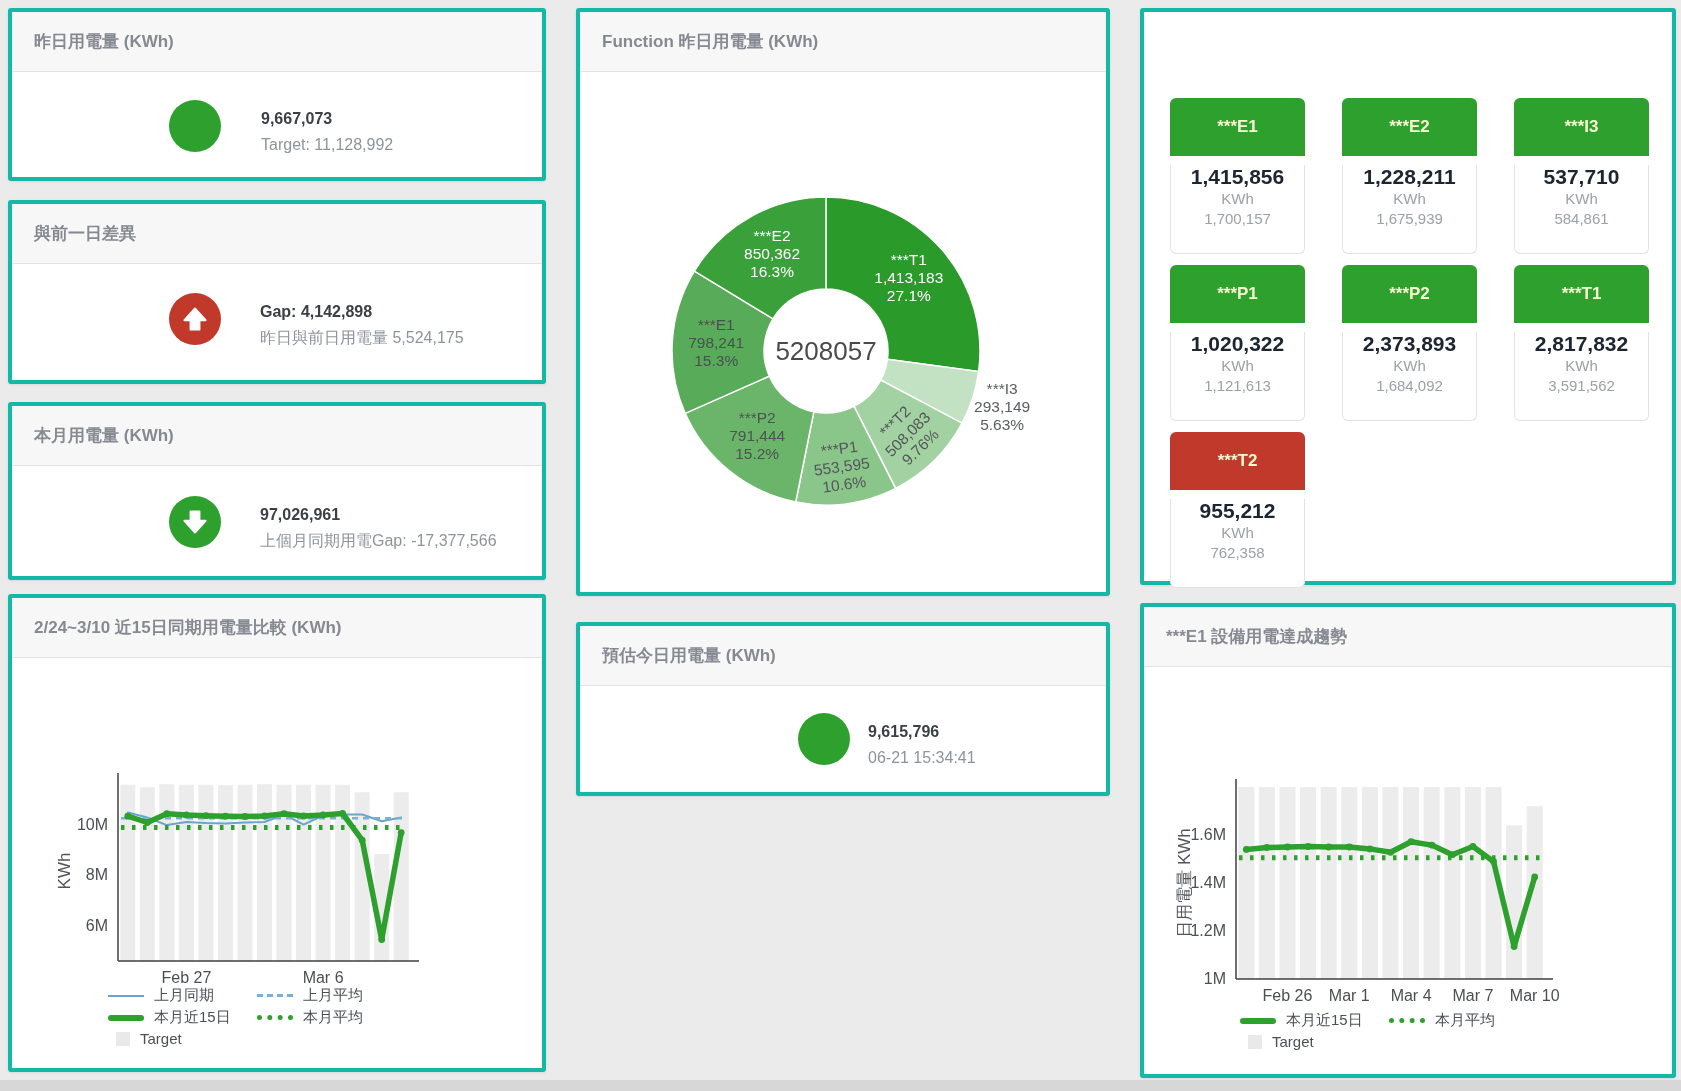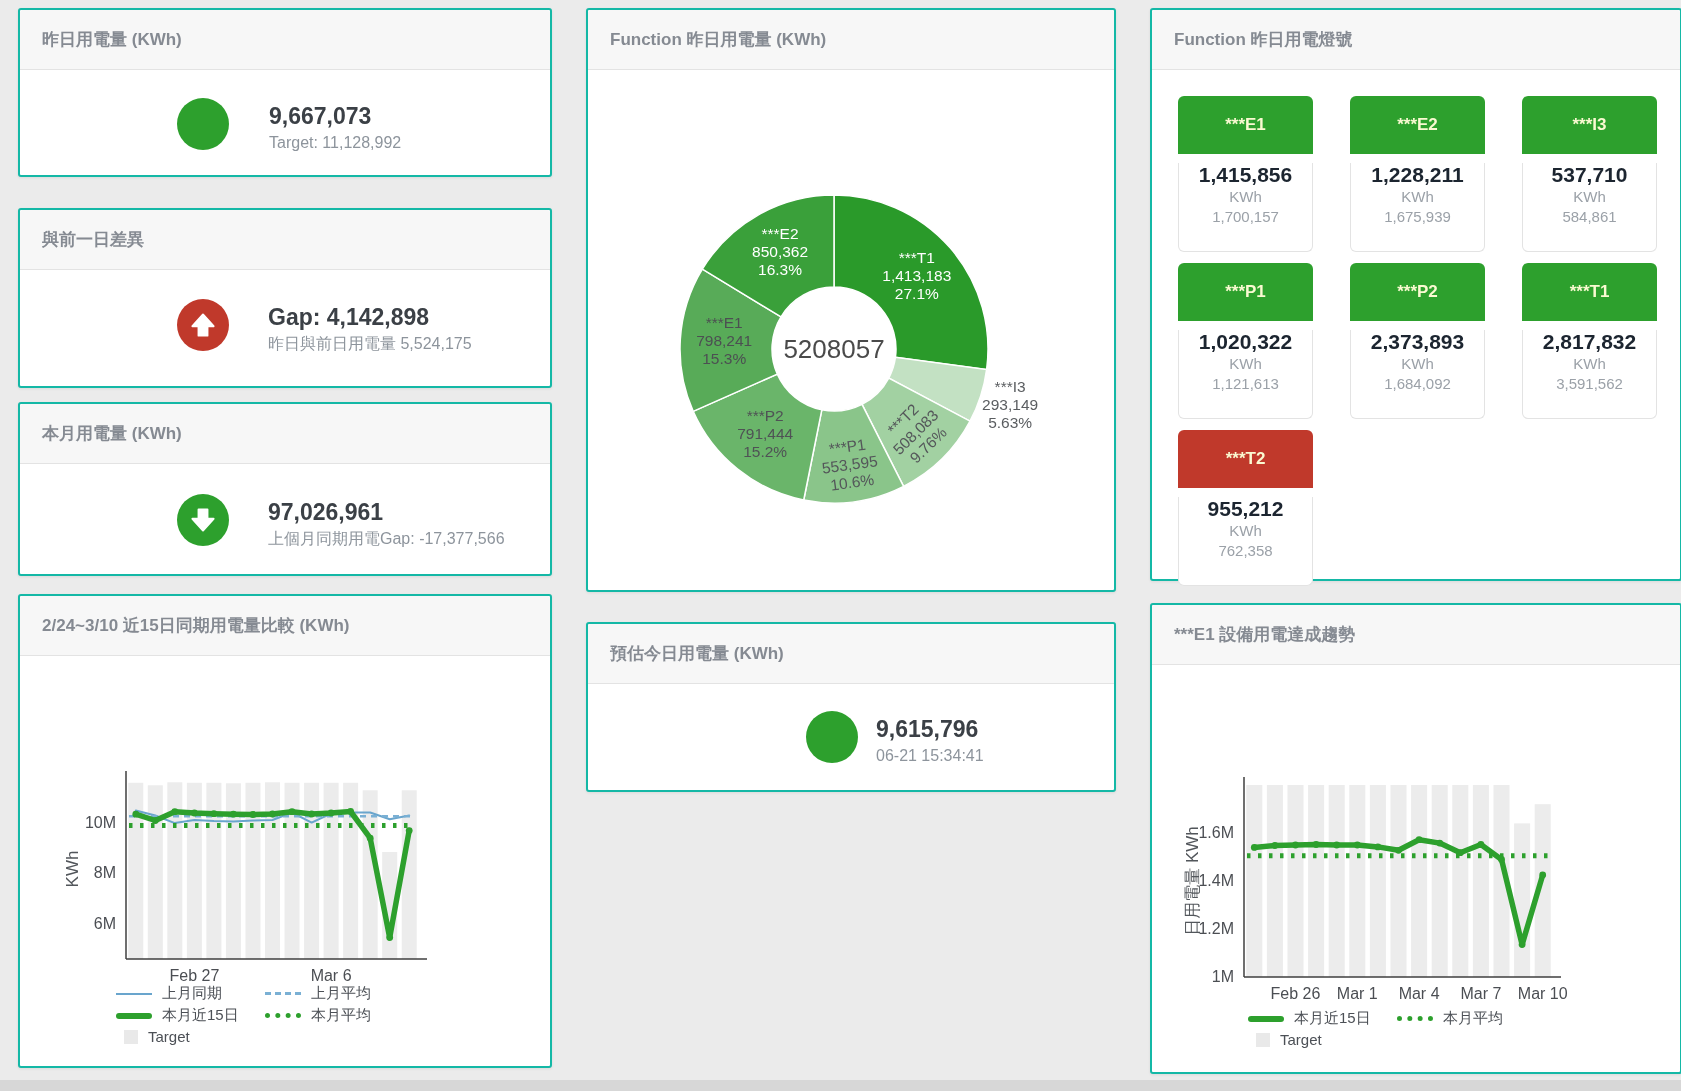--- a/index.html
+++ b/index.html
@@ -1,39 +1,39 @@
 <!DOCTYPE html>
 <html><head>
 <meta charset="utf-8">
 <style>
   html,body{margin:0;padding:0;}
   body{width:1681px;height:1091px;position:relative;background:#ebebeb;
        font-family:"Liberation Sans","DejaVu Sans",sans-serif;overflow:hidden;}
-  .card{position:absolute;background:#fff;border:2px solid #14b8a6;border-radius:3px;
-        box-shadow:0 1px 3px rgba(0,0,0,.07);margin-left:10px;}
+  .card{position:absolute;background:#fff;border:4px solid #14b8a6;border-radius:3px;
+        box-shadow:0 1px 3px rgba(0,0,0,.07);}
   .card-header{height:59px;background:#f7f7f7;border-bottom:1px solid #e3e3e3;
         display:flex;align-items:center;padding:0 22px;border-radius:3px 3px 0 0;
         color:#858a92;font-weight:bold;font-size:17px;}
   
   #card-yesterday{left:8px;top:8px;width:530px;height:165px;}
-  #card-gap{left:8px;top:208px;width:530px;height:176px;}
+  #card-gap{left:8px;top:200px;width:530px;height:176px;}
   #card-month{left:8px;top:402px;width:530px;height:170px;}
   #card-compare{left:8px;top:594px;width:530px;height:470px;}
   #card-donut{left:576px;top:8px;width:526px;height:580px;}
   #card-estimate{left:576px;top:622px;width:526px;height:166px;}
   #card-lights{left:1140px;top:8px;width:528px;height:569px;}
   #card-trend{left:1140px;top:603px;width:528px;height:467px;}
   
   .stat-circle{position:absolute;width:52px;height:52px;border-radius:50%;
         display:flex;align-items:center;justify-content:center;}
   .stat-circle.green{background:#2da02d;}
   .stat-circle.red{background:#c0392b;}
   .stat-circle svg{width:30px;height:30px;}
   .stat-text{position:absolute;}
-  .stat-value{font-size:23px;font-weight:bold;color:#3b4046;line-height:27px;}
+  .stat-value{font-size:16px;font-weight:bold;color:#3b4046;line-height:27px;}
   .stat-sub{font-size:16px;color:#8d949c;margin-top:4px;line-height:18px;}
   .center-text .stat-value,.center-text .stat-sub{text-align:left;}
   
   #tiles-grid{position:absolute;left:26px;top:86px;display:grid;
         grid-template-columns:repeat(3,135px);column-gap:37px;row-gap:11px;}
   .tile-head{height:58px;border-radius:6px 6px 0 0;display:flex;align-items:center;
         justify-content:center;color:#fafad2;font-weight:bold;font-size:17px;}
   .tile-head.green{background:#2da02d;} .tile-head.red{background:#c0392b;}
   .tile-body{height:88px;background:#fff;border:1px solid #e3e3e3;border-top:none;
         border-radius:0 0 6px 6px;text-align:center;}
@@ -203,23 +203,20 @@
     <span>預估今日用電量 (KWh)</span>
   </div>
   <div class="stat-circle green" style="left:218px;top:87px;"></div>
   <div class="stat-text center-text" style="left:288px;top:92px;width:150px;">
     <div class="stat-value">9,615,796</div>
     <div class="stat-sub">06-21 15:34:41</div>
   </div>
 </section>
 
 <section class="card" id="card-lights">
-  <div class="card-header">
-    <span>Function 昨日用電燈號</span>
-  </div>
   <div id="tiles-grid">
       <div>
         <div class="tile-head green">***E1</div>
    <div class="tile-body">
      <div class="tile-value">1,415,856</div>
      <div class="tile-unit">KWh</div>
      <div class="tile-sub">1,700,157</div>
         </div>
       </div>
       <div>

